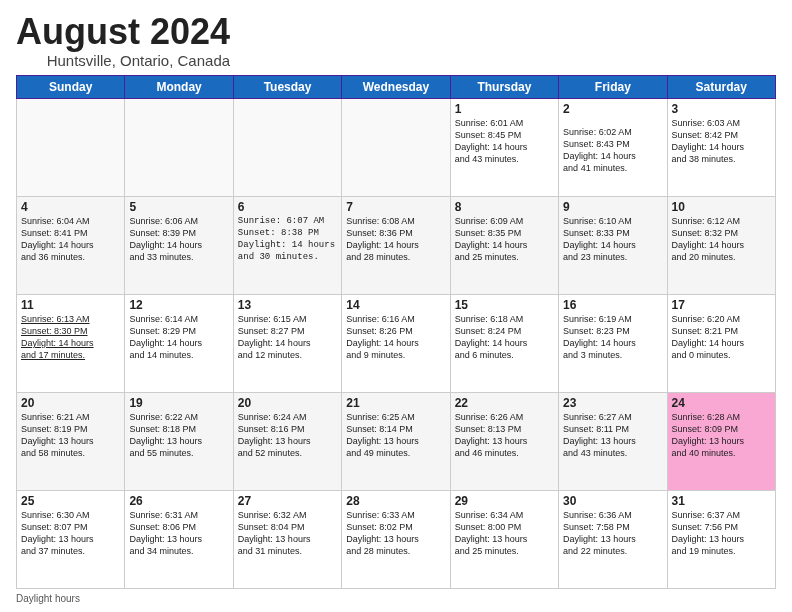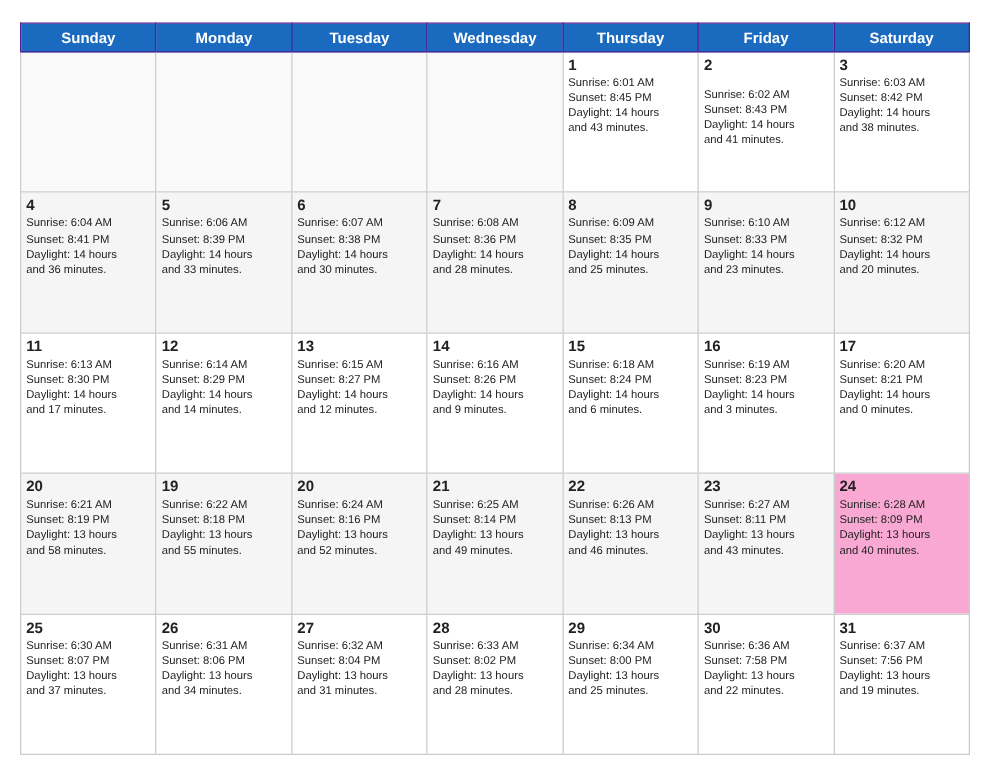--- a/index.html
+++ b/index.html
@@ -104,20 +104,24 @@
       color: #555;
       margin-top: 4px;
       text-align: left;
     }
   </style>
 </head>
 <body>
 
 <div class="page">
   <div class="header">
+    <div class="title-block">
+      <div class="cal-title">August 2024</div>
+      <div class="cal-subtitle">Huntsville, Ontario, Canada</div>
+    </div>
   </div>
 
   <table class="calendar">
     <thead>
       <tr>
       <th>Sunday</th>
           <th>Monday</th>
           <th>Tuesday</th>
           <th>Wednesday</th>
           <th>Thursday</th>
@@ -163,21 +167,21 @@
           </td>
           <td style="background: rgb(245, 245, 245);">
             <span class="day-num">5</span>
             <div class="day-info" style="white-space: pre-line;">Sunrise: 6:06 AM
 Sunset: 8:39 PM
 Daylight: 14 hours
 and 33 minutes.</div>
           </td>
           <td style="background: rgb(245, 245, 245);">
             <span class="day-num">6</span>
-            <div class="day-info" style="white-space: pre-line;">Sunrise: 6:07 AM
+            <div class="day-info" style="white-space: pre-line; font-family: Liberation Mono, monospace;">Sunrise: 6:07 AM
 Sunset: 8:38 PM
 Daylight: 14 hours
 and 30 minutes.</div>
           </td>
           <td style="background: rgb(245, 245, 245);">
             <span class="day-num">7</span>
             <div class="day-info" style="white-space: pre-line;">Sunrise: 6:08 AM
 Sunset: 8:36 PM
 Daylight: 14 hours
 and 28 minutes.</div>
@@ -200,21 +204,21 @@
             <span class="day-num">10</span>
             <div class="day-info" style="white-space: pre-line;">Sunrise: 6:12 AM
 Sunset: 8:32 PM
 Daylight: 14 hours
 and 20 minutes.</div>
           </td>
         </tr>
         <tr>
           <td>
             <span class="day-num">11</span>
-            <div class="day-info" style="white-space: pre-line;">Sunrise: 6:13 AM
+            <div class="day-info" style="white-space: pre-line; text-decoration: underline;">Sunrise: 6:13 AM
 Sunset: 8:30 PM
 Daylight: 14 hours
 and 17 minutes.</div>
           </td>
           <td>
             <span class="day-num">12</span>
             <div class="day-info" style="white-space: pre-line;">Sunrise: 6:14 AM
 Sunset: 8:29 PM
 Daylight: 14 hours
 and 14 minutes.</div>
@@ -353,13 +357,16 @@
             <span class="day-num">31</span>
             <div class="day-info" style="white-space: pre-line;">Sunrise: 6:37 AM
 Sunset: 7:56 PM
 Daylight: 13 hours
 and 19 minutes.</div>
           </td>
         </tr>
       </tbody>
   </table>
 
+  <div class="footer-note">
+    <span>Daylight hours</span>
+  </div>
 </div>
 
 </body></html>

